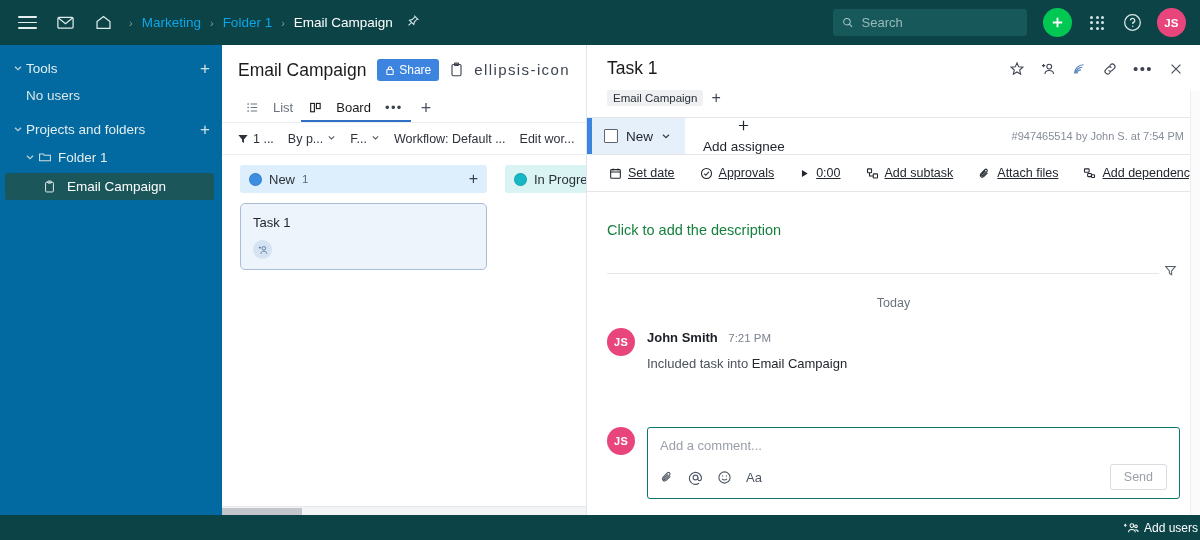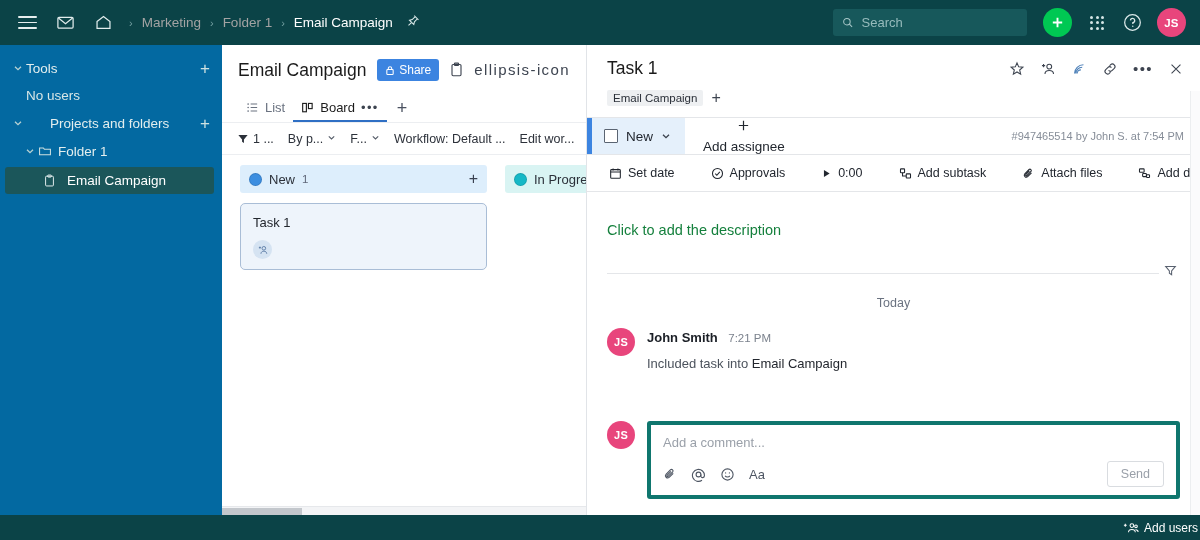--- a/index.html
+++ b/index.html
@@ -18,21 +18,21 @@
     background: #0b4347;
     display: flex; align-items: center;
     padding: 0 14px 0 12px;
     color: #ffffff;
   }
   .tb-icon { width: 30px; height: 30px; display: flex; align-items: center; justify-content: center; cursor: pointer; flex: none; }
   .tb-icon svg { display: block; }
   .hamburger { display: flex; flex-direction: column; gap: 4px; width: 19px; }
   .hamburger span { display: block; height: 1.7px; background: #e6eeee; border-radius: 1px; }
   .crumbs { display: flex; align-items: center; margin-left: 4px; font-size: 13.5px; }
-  .crumb { color: #a3a3a3; padding: 0 2px; cursor: pointer; white-space: nowrap; }
+  .crumb { color: #0ea5e9; padding: 0 2px; cursor: pointer; white-space: nowrap; }
   .crumb.active { color: #ffffff; }
   .crumb-sep { color: #74a0a2; padding: 0 7px; font-size: 11px; }
   .pin { margin-left: 10px; cursor: pointer; color: #dbe9e9; }
   .tb-spacer { flex: 1 1 auto; }
   .search {
     width: 194px; height: 27px; border-radius: 3px;
     background: #17585b; display: flex; align-items: center;
     padding: 0 9px; gap: 8px; cursor: text;
   }
   .search input {
@@ -95,21 +95,21 @@
     background: #3c84e0; color: #fff; border: none; border-radius: 3px;
     height: 22px; padding: 0 8px; font-size: 12px; font-family: inherit;
     display: flex; align-items: center; gap: 4px; cursor: pointer;
   }
   .hicon { display: flex; align-items: center; justify-content: center; cursor: pointer; color: #3d4450; }
   .bp-head-icon { margin-left: 10px; }
   .dots { letter-spacing: 1.4px; font-size: 15px; line-height: 8px; color: #3d4450; }
 
   .tabs { display: flex; align-items: center; margin-top: 14px; gap: 0; }
   .tab {
-    display: flex; align-items: center; gap: 6px; height: 27px;
+    display: flex; align-items: center; gap: 14px; height: 27px;
     font-size: 13px; color: #6a7280; cursor: pointer; padding: 0 8px;
     border-bottom: 2px solid transparent;
   }
   .tab.active { color: #1b1b1b; border-bottom: 2px solid #2f6fc4; }
   .tab-add { font-size: 18px; color: #4a5160; cursor: pointer; padding: 0 10px; font-weight: 300; }
 
   .filters {
     display: flex; align-items: center; height: 33px; gap: 0;
     border-top: 1px solid #eceef1; border-bottom: 1px solid #eceef1;
     padding: 0 8px; margin-top: 0; font-size: 12.5px; color: #2c313a;
@@ -170,22 +170,22 @@
   }
   .checkbox { width: 14px; height: 14px; border: 1.4px solid #5a6472; border-radius: 1px; background:#fff; }
   .add-assignee {
     display: flex; align-items: center; gap: 7px; margin-left: 18px;
     font-size: 13.5px; color: #22272f; cursor: pointer; flex-direction: column;
   }
   .task-meta { margin-left: auto; padding-right: 16px; font-size: 11px; color: #868d98; white-space: nowrap; }
 
   .action-row {
     display: flex; align-items: center; height: 37px;
-    border-bottom: 1px solid #e4e6e9; padding: 0 12px; gap: 16px;
-    font-size: 12.5px; color: #22272f; overflow: hidden; white-space: nowrap;
+    border-bottom: 1px solid #e4e6e9; padding: 0 12px; gap: 5px;
+    font-size: 12.5px; color: #22272f; overflow: hidden; white-space: nowrap; text-decoration: underline;
   }
   .act { display: flex; align-items: center; gap: 6px; padding: 0 10px; cursor: pointer; height: 100%; }
 
   .desc { padding: 30px 20px 0 20px; font-size: 14.5px; color: #15803d; cursor: text; flex: 0 0 auto; }
 
   .activity-sep { position: relative; margin: 35px 20px 0 20px; height: 1px; background: #e4e6e9; }
   .activity-filter {
     position: absolute; right: -2px; top: -9px; background: #fff;
     padding: 0 5px; cursor: pointer; display: flex; color: #5a6270;
   }
@@ -198,21 +198,21 @@
     color: #fff; font-size: 11px; font-weight: bold;
     display: flex; align-items: center; justify-content: center; flex: none; letter-spacing: .2px;
   }
   .c-name { font-size: 13px; color: #1b1f26; font-weight: bold; }
   .c-time { font-size: 11.5px; color: #7b828d; margin-left: 6px; font-weight: normal; }
   .c-body { font-size: 13px; color: #4b525c; margin-top: 10px; }
   .c-body b { color: #23272e; font-weight: normal; }
 
   .composer { display: flex; gap: 12px; padding: 17px 20px 0 20px; margin-top: auto; }
   .composer-box {
-    flex: 1 1 auto; border: 4px solid #0f766e; border-radius: 3px;
+    flex: 1 1 auto; border: 1px solid #0f766e; border-radius: 3px;
     background: #fff; padding: 10px 12px 8px 12px; min-height: 62px;
     display: flex; flex-direction: column;
   }
   .composer-ph { font-size: 13px; color: #9aa0a9; }
   .composer-tools { display: flex; align-items: center; gap: 14px; margin-top: 11px; color: #4e5663; }
   .composer-tools .ct { cursor: pointer; display: flex; align-items: center; }
   .send-btn {
     margin-left: auto; border: 1px solid #d9dce0; background: #fff;
     color: #9aa0a9; font-size: 12.5px; font-family: inherit;
     border-radius: 3px; padding: 5px 13px; cursor: pointer;
@@ -311,21 +311,21 @@
         <span class="chev">
           <svg width="10" height="10" viewBox="0 0 10 10" fill="none" stroke="#b9d2d3" stroke-width="1.3">
               <path d="M2 3.7 5 6.6 8 3.7"></path>
             </svg>
         </span>
         <span class="side-label">Tools</span>
         <span class="side-plus">+</span>
       </div>
       <div class="side-sub" style="padding-left:26px;">No users</div>
 
-      <div class="side-row" style="gap:24px;">
+      <div class="side-row" style="margin-top:6px;">
         <span class="chev">
           <svg width="10" height="10" viewBox="0 0 10 10" fill="none" stroke="#b9d2d3" stroke-width="1.3">
               <path d="M2 3.7 5 6.6 8 3.7"></path>
             </svg>
         </span>
         <span class="side-label">Projects and folders</span>
         <span class="side-plus">+</span>
       </div>
 
       <div class="side-row" style="padding-left:22px;">

